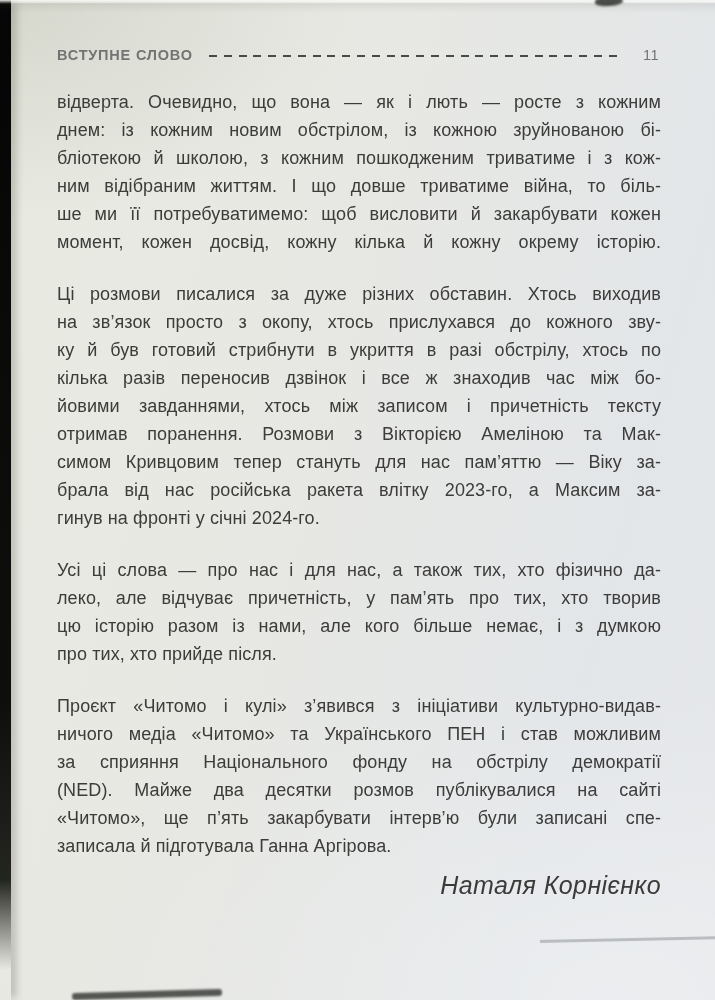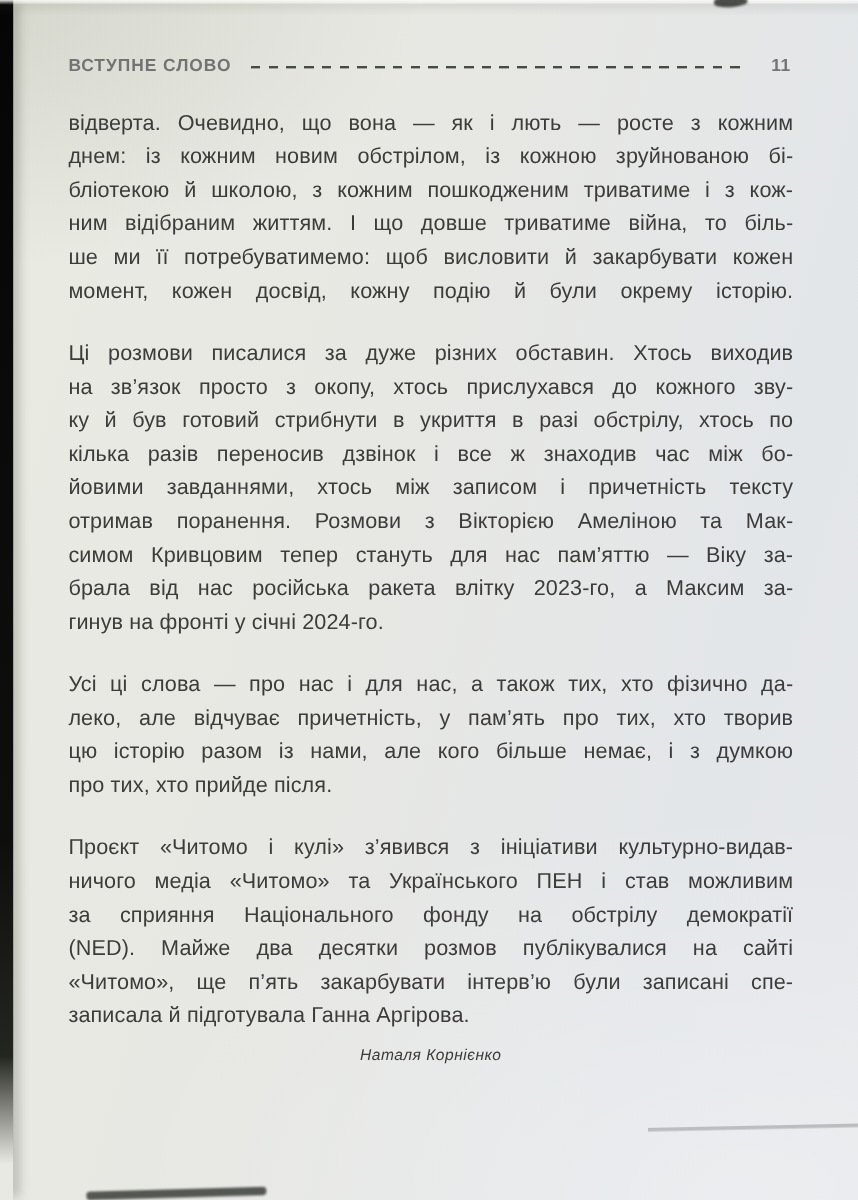--- a/index.html
+++ b/index.html
@@ -57,34 +57,34 @@
     font-size:14.5px;font-weight:bold;
     letter-spacing:0.8px;
     height:18px;
   }
   .dash-leader{
     flex:1;height:2.6px;align-self:center;
     margin:2px 26px 0 16px;
     background:repeating-linear-gradient(90deg,#454c43 0 8px,rgba(0,0,0,0) 8px 14.8px);
   }
   .page-number{
-    font-weight:bold;letter-spacing:0.5px;padding-right:2px;
+    font-weight:normal;letter-spacing:0.5px;padding-right:2px;
   }
 
   .para{margin-top:24px;font-size:18px;line-height:28px;letter-spacing:0.1px;}
   .para:first-of-type{margin-top:40px;}
   .line{text-align:justify;text-align-last:justify;white-space:normal;}
   .line.last{text-align-last:left;}
   .para.fill-last .line.last{text-align-last:justify;}
 
   .signature{
     margin-top:11px;
-    text-align:center;
+    text-align:right;
     font-style:italic;
-    font-size:13px;
+    font-size:25px;
     letter-spacing:0.4px;
     color:#3a3a38;
   }
 </style>
 </head>
 <body>
 
 <div class="photo">
   <div class="paper"></div>
   <div class="spine"></div>
@@ -101,21 +101,21 @@
       <span class="dash-leader"></span>
       <span class="page-number">11</span>
     </div>
 
     <div class="para fill-last">
         <div class="line">відверта. Очевидно, що вона — як і лють — росте з кожним</div>
         <div class="line">днем: із кожним новим обстрілом, із кожною зруйнованою бі-</div>
         <div class="line">бліотекою й школою, з кожним пошкодженим триватиме і з кож-</div>
         <div class="line">ним відібраним життям. І що довше триватиме війна, то біль-</div>
         <div class="line">ше ми її потребуватимемо: щоб висловити й закарбувати кожен</div>
-        <div class="line last">момент, кожен досвід, кожну подію й були окрему історію.</div>
+        <div class="line last">момент, кожен досвід, кожну кілька й кожну окрему історію.</div>
       </div>
     <div class="para">
         <div class="line">Ці розмови писалися за дуже різних обставин. Хтось виходив</div>
         <div class="line">на зв’язок просто з окопу, хтось прислухався до кожного зву-</div>
         <div class="line">ку й був готовий стрибнути в укриття в разі обстрілу, хтось по</div>
         <div class="line">кілька разів переносив дзвінок і все ж знаходив час між бо-</div>
         <div class="line">йовими завданнями, хтось між записом і причетність тексту</div>
         <div class="line">отримав поранення. Розмови з Вікторією Амеліною та Мак-</div>
         <div class="line">симом Кривцовим тепер стануть для нас пам’яттю — Віку за-</div>
         <div class="line">брала від нас російська ракета влітку 2023-го, а Максим за-</div>

